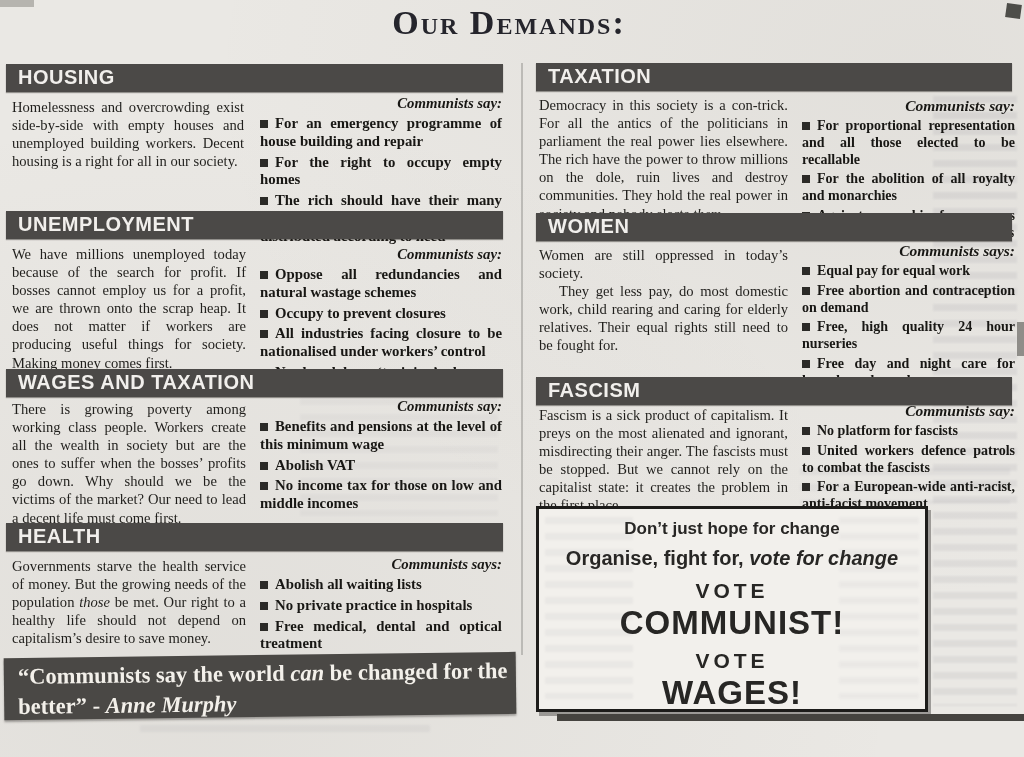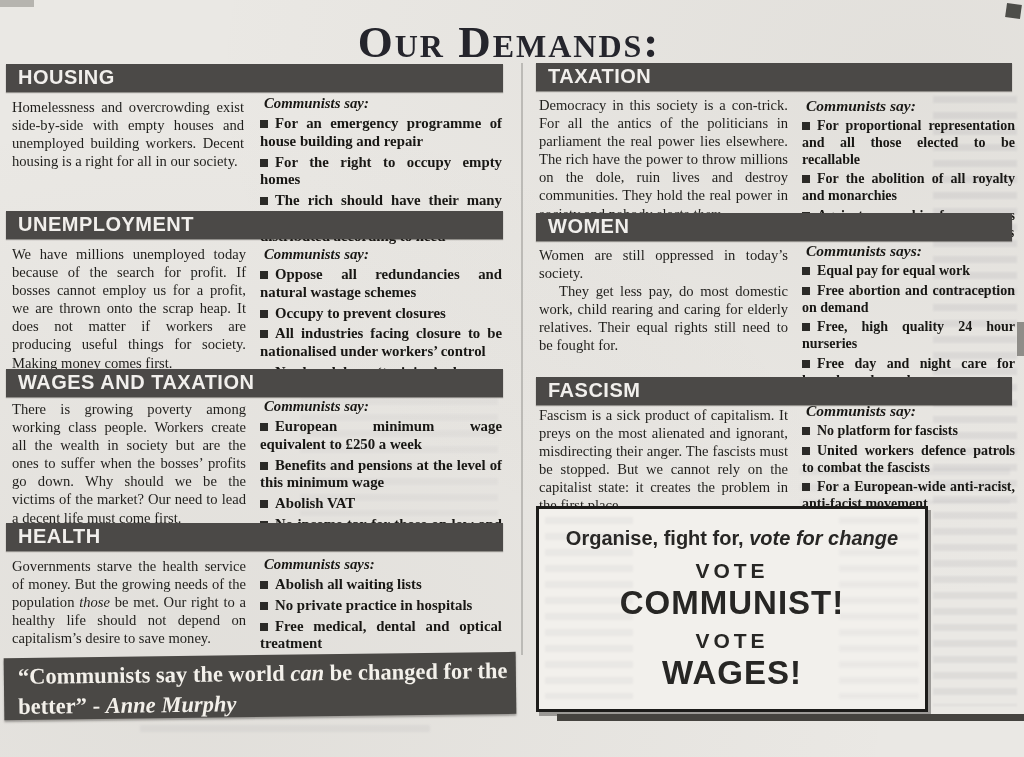--- a/index.html
+++ b/index.html
@@ -5,40 +5,40 @@
   html,body{margin:0;padding:0;}
   .paper{
     position:relative; width:1024px; height:757px; overflow:hidden;
     background:#eae8e4;
     background-image: radial-gradient(ellipse at 20% 90%, rgba(120,115,105,.08), transparent 60%),
                       radial-gradient(ellipse at 90% 10%, rgba(120,115,105,.07), transparent 55%);
     font-family:"Liberation Serif", serif; color:#1e1d1a;
   }
   .abs{position:absolute;}
   .page-title{
-    top:16px; left:0; width:1018px; text-align:center;
+    top:4px; left:0; width:1018px; text-align:center;
     font-family:"Liberation Serif", serif; font-weight:bold;
-    font-variant:small-caps; font-size:45px; letter-spacing:2px; color:#25252c;
+    font-variant:small-caps; font-size:34px; letter-spacing:2px; color:#25252c;
   }
   .bar{
     background:#4b4947; color:#f1efec;
     font-family:"Liberation Sans", sans-serif; font-weight:bold;
     font-size:20px; letter-spacing:.5px;
     padding:2px 0 3px 12px; box-sizing:border-box;
     box-shadow:0 1px 1px rgba(40,38,34,.45);
   }
   .bar-left{left:6px; width:497px;}
   .bar-right{left:536px; width:476px;}
   .body-text{
     font-size:14.6px; line-height:1.24; text-align:justify; color:#201f1c;
   }
   .body-text p{margin:0;}
   .body-text p.indent{text-indent:20px;}
   .says{color:#181714;}
-  .says-label{font-style:italic; font-weight:bold; font-size:15.5px; margin:0 0 3px 4px;}
+  .says-label{font-style:italic; font-weight:bold; font-size:15.5px; margin:0 0 3px 12px;text-align:right;}
   .demand{margin:0 0 3px 0; font-weight:bold; text-align:justify; line-height:1.2;}
   .says-left .demand, .says-left .says-label{font-size:14.8px;}
   .says-right .demand{font-size:14px;}
   .sq{display:inline-block; width:8px; height:8px; background:#2b2a27; margin-right:7px;}
   .divider{left:521px; top:63px; width:2px; height:592px; background:rgba(80,78,74,.28);}
   .vote-box{
     left:536px; top:506px; width:392px; height:206px; box-sizing:border-box;
     border:3px solid #1d1c1a; background:#f2f0ec;
     box-shadow:3px 4px 0 rgba(42,40,37,.4);
     display:flex; flex-direction:column; align-items:center;
@@ -113,21 +113,20 @@
   </div>
 
   <div class="abs bar bar-left z1" style="top:369px;">
     <span>WAGES AND TAXATION</span>
   </div>
   <div class="abs body-text z1" style="top:400px; left:12px; width:234px;">
     <p>There is growing poverty among working class people. Workers create all the wealth in society but are the ones to suffer when the bosses’ profits go down. Why should we be the victims of the market? Our need to lead a decent life must come first.</p>
   </div>
   <div class="abs says says-left z1" style="top:398px; left:260px; width:242px;">
     <p class="says-label">Communists say:</p>
-    <p class="demand"><span class="sq"></span><span>European minimum wage equivalent to £250 a week</span></p>
     <p class="demand"><span class="sq"></span><span>Benefits and pensions at the level of this minimum wage</span></p>
     <p class="demand"><span class="sq"></span><span>Abolish VAT</span></p>
     <p class="demand"><span class="sq"></span><span>No income tax for those on low and middle incomes</span></p>
   </div>
 
   <div class="abs bar bar-left z1" style="top:523px;">
     <span>HEALTH</span>
   </div>
   <div class="abs body-text z1" style="top:557px; left:12px; width:234px;">
     <p><span>Governments starve the health service of money. But the growing needs of the population </span><em>those</em><span> be met. Our right to a healthy life should not depend on capitalism’s desire to save money.</span></p>
@@ -176,20 +175,21 @@
   <div class="abs says says-right z1" style="top:402px; left:802px; width:213px;">
     <p class="says-label">Communists say:</p>
     <p class="demand"><span class="sq"></span><span>No platform for fascists</span></p>
     <p class="demand"><span class="sq"></span><span>United workers defence patrols to combat the fascists</span></p>
     <p class="demand"><span class="sq"></span><span>For a European-wide anti-racist, anti-facist movement</span></p>
   </div>
 
   <div class="abs vote-box z1">
     <div class="ghost" style="left:6px; top:8px; width:88px; height:182px; opacity:.3;"></div>
     <div class="ghost" style="right:6px; top:8px; width:80px; height:182px; opacity:.25;"></div>
+    <div class="vote-hope">Don’t just hope for change</div>
     <div class="vote-organise"><span>Organise, fight for, </span><em>vote for change</em></div>
     <div class="vote-word">VOTE</div>
     <div class="vote-name">COMMUNIST!</div>
     <div class="vote-word" style="margin-top:7px;">VOTE</div>
     <div class="vote-name">WAGES!</div>
   </div>
 
   <div class="abs quote-bar z1">
     <span>“Communists say the world </span><em>can</em><span> be changed for the better” - </span><em style="font-weight:bold;">Anne Murphy</em>
   </div>

